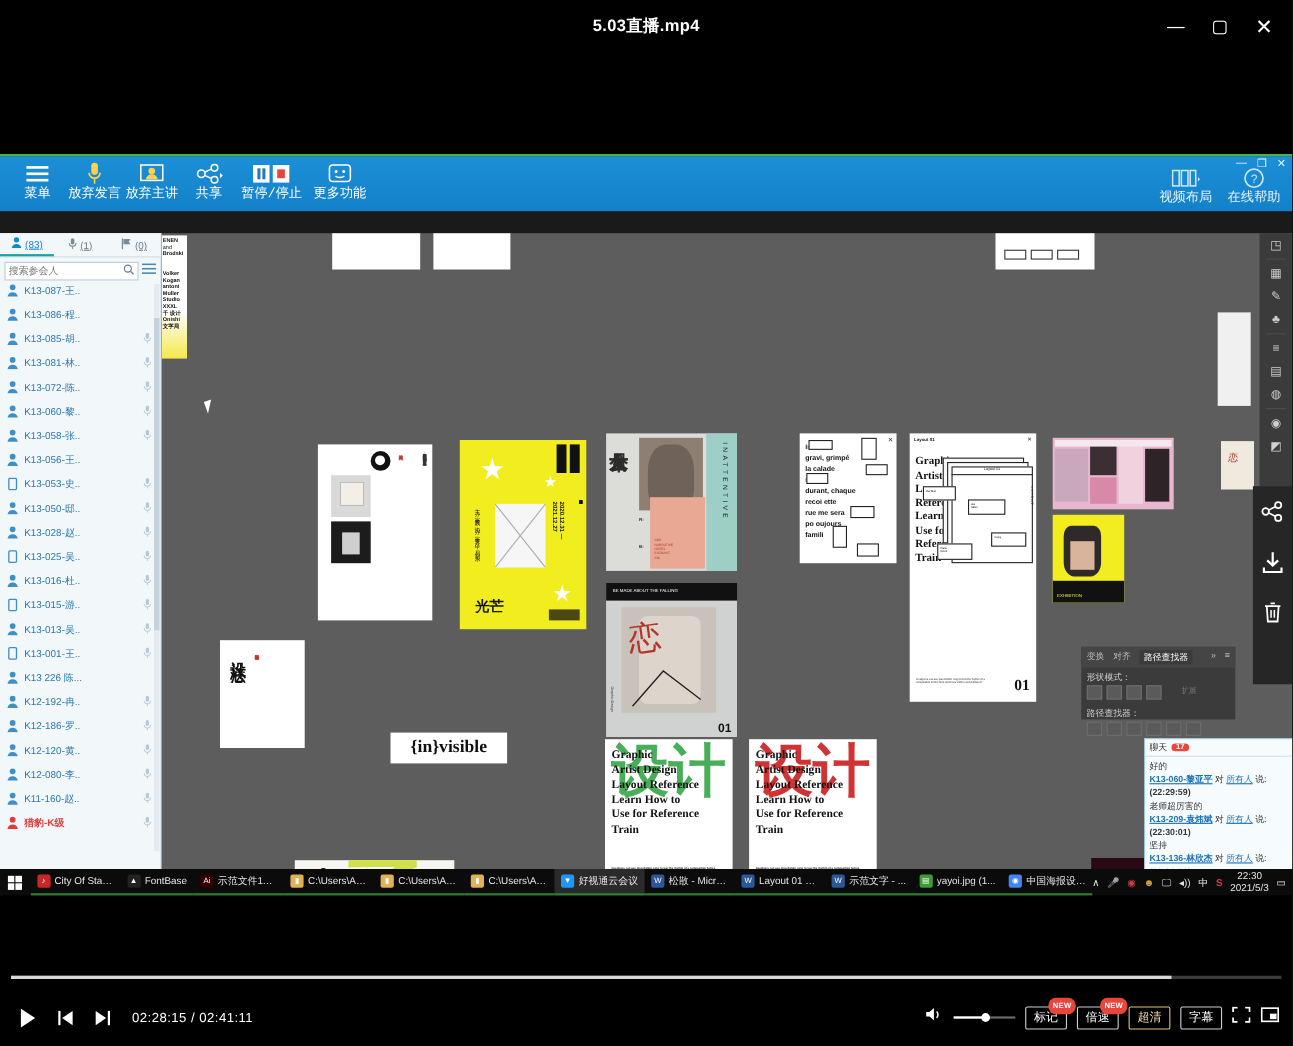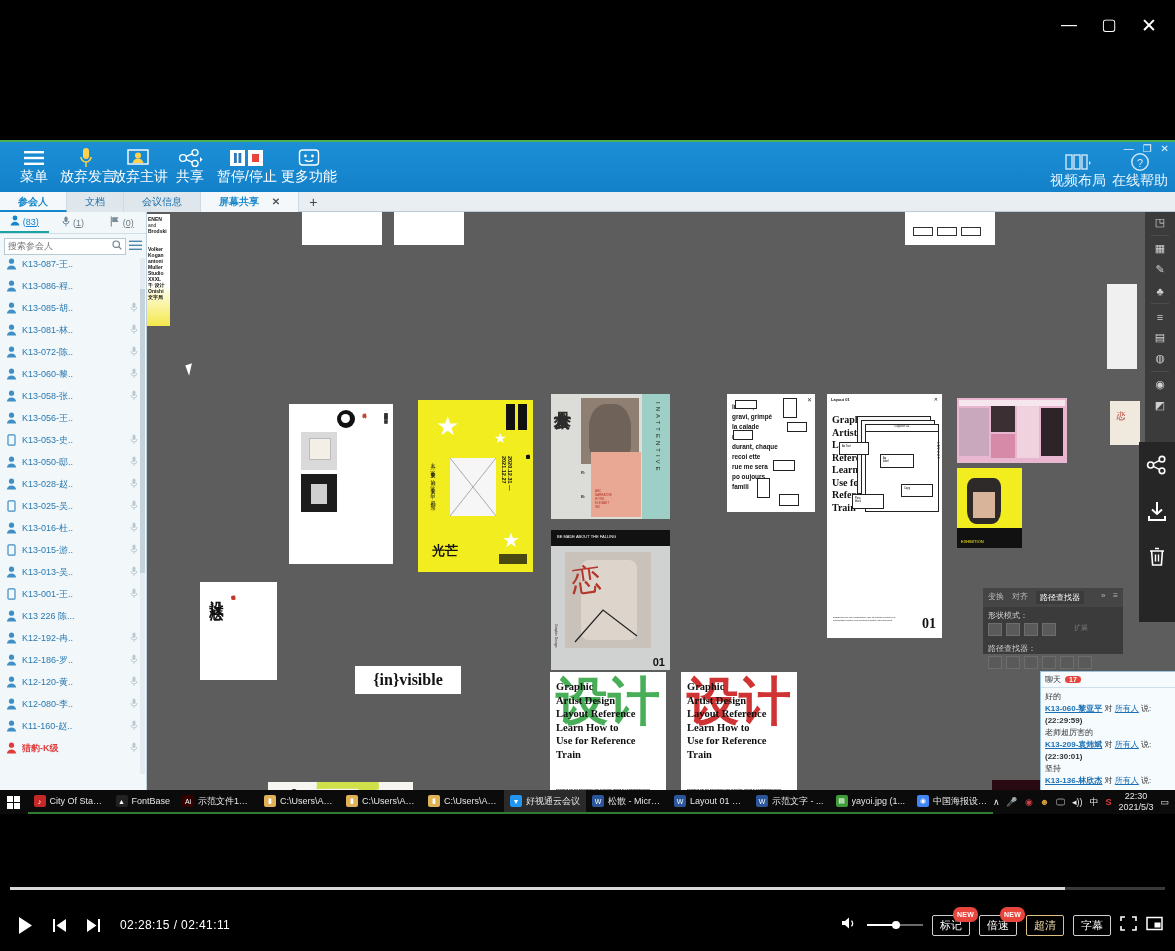--- a/index.html
+++ b/index.html
@@ -39,21 +39,21 @@
     background: linear-gradient(#1c8fd6, #1381c9);
     border-top: 2px solid #4caf50;
   }
   .mt-tools { display: flex; align-items: flex-start; padding-left: 8px; }
   .mt-tool {
     width: 52px; padding-top: 4px; text-align: center; color: #fff;
     font-size: 9px; line-height: 12px;
   }
   .mt-tool .ic { height: 24px; display: flex; align-items: center; justify-content: center; }
   .mt-tool .ic svg { display: block; }
-  .mt-tool .lbl { white-space: nowrap; font-size: 14px; }
+  .mt-tool .lbl { white-space: nowrap; font-size: 12px; font-family: Liberation Mono, monospace; }
   .mt-tool.wide { width: 62px; }
   .mt-right { position: absolute; right: 4px; top: 4px; display: flex; }
   .mt-right .mt-tool { color: #e8f4fd; }
   .mt-wc { position: absolute; right: 6px; top: 1px; color: #eaf4fb; font-size: 10px; display: flex; gap: 9px; }
 
   
   .mt-tabs {
     position: absolute; left: 0; top: 52px; width: 1175px; height: 20px;
     background: #e9eef2; border-bottom: 1px solid #bcccd6; display: flex; font-size: 10px;
   }
@@ -170,20 +170,21 @@
   .pin-new { position: absolute; right: 0; top: 568px; background: #e8453c; color: #fff; font-size: 7px; font-weight: bold; padding: 1px 4px; border-radius: 3px; }
 
   .v-cjk { writing-mode: vertical-rl; }
 </style>
 </head>
 <body>
 
 <div id="root">
 
   <div class="vp-titlebar">
+    <div class="vp-title">5.03直播.mp4</div>
     <div class="vp-wincontrols">
       <div class="vp-wbtn">—</div>
       <div class="vp-wbtn">▢</div>
       <div class="vp-wbtn close">✕</div>
     </div>
   </div>
 
   <div class="video-area">
 
     <div class="mt-toolbar">
@@ -276,30 +277,20 @@
             <svg width="20" height="20" viewBox="0 0 20 20">
                 <circle cx="10" cy="10" r="8.2" fill="none" stroke="#cfe7f7" stroke-width="1.5"></circle>
                 <text x="10" y="14.5" font-size="11" fill="#cfe7f7" text-anchor="middle" font-family="Liberation Sans">?</text>
               </svg>
           </div>
           <div class="lbl">在线帮助</div>
         </div>
       </div>
     </div>
 
-    <div class="mt-tabs">
-      <div class="mt-tab first"><span>参会人</span></div>
-      <div class="mt-tab"><span>文档</span></div>
-      <div class="mt-tab"><span>会议信息</span></div>
-      <div class="mt-tab sel">
-        <span>屏幕共享</span>
-        <span class="x">✕</span>
-      </div>
-      <div class="mt-tabadd">+</div>
-    </div>
 
     <div class="pp">
       <div class="pp-tabs">
         <div class="pp-tab on">
           <span>
             <svg width="10" height="11" viewBox="0 0 10 11">
                 <circle cx="5" cy="3" r="2.4" fill="#1486cc"></circle>
                 <path d="M.6 10.5c.5-2.6 2.3-3.7 4.4-3.7s3.9 1.1 4.4 3.7z" fill="#1486cc"></path>
               </svg>
           </span>

